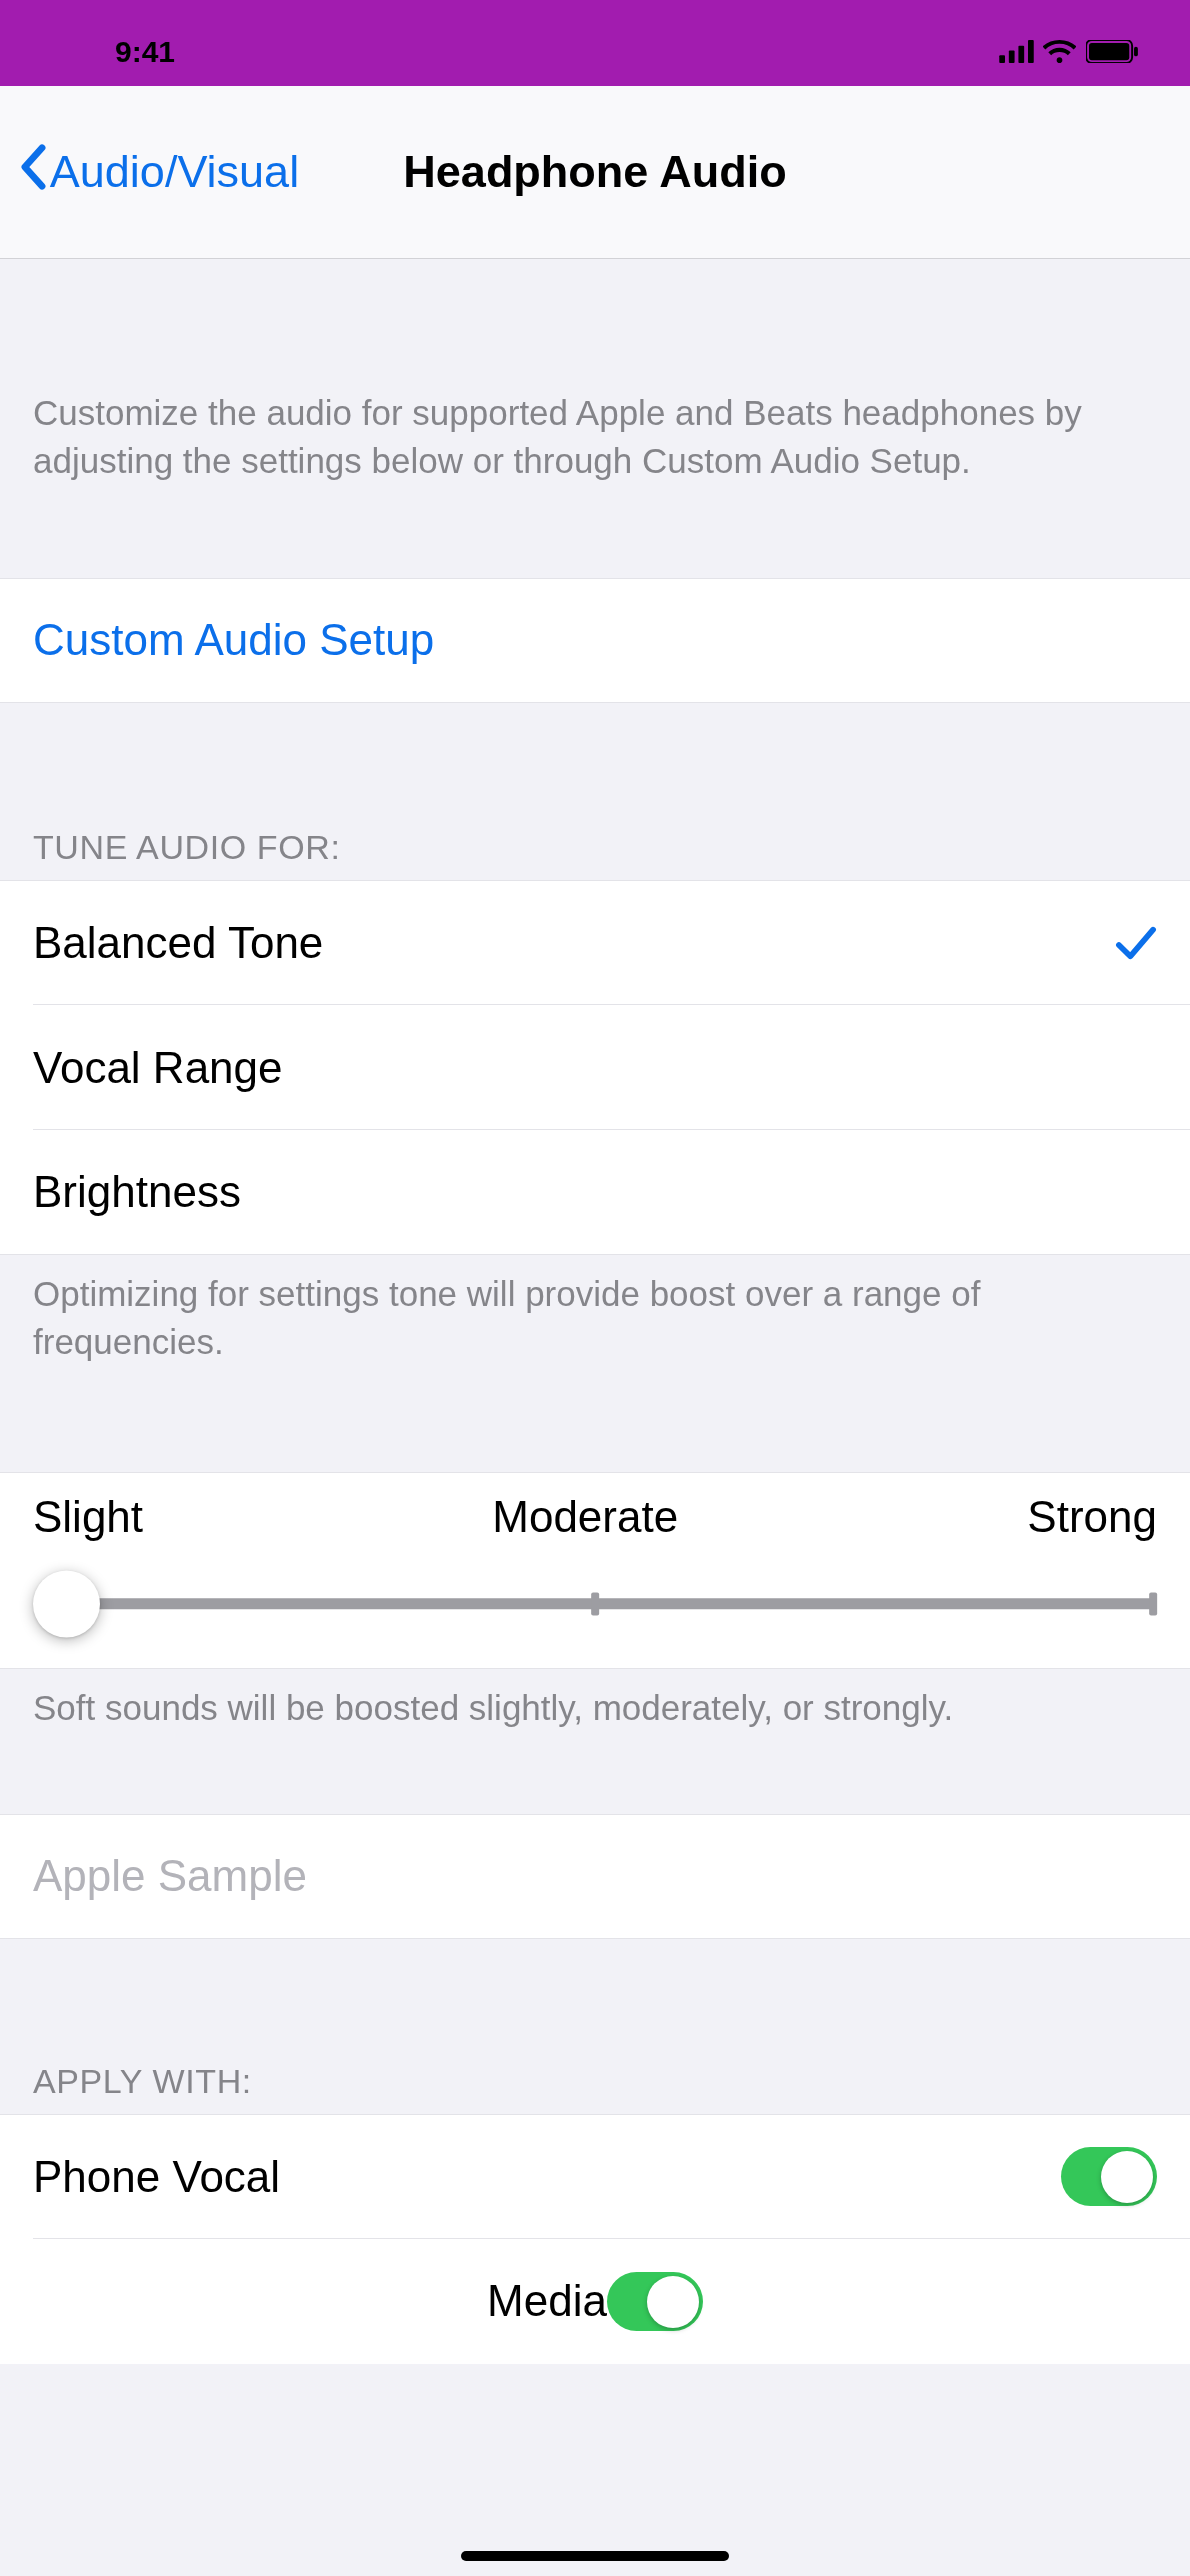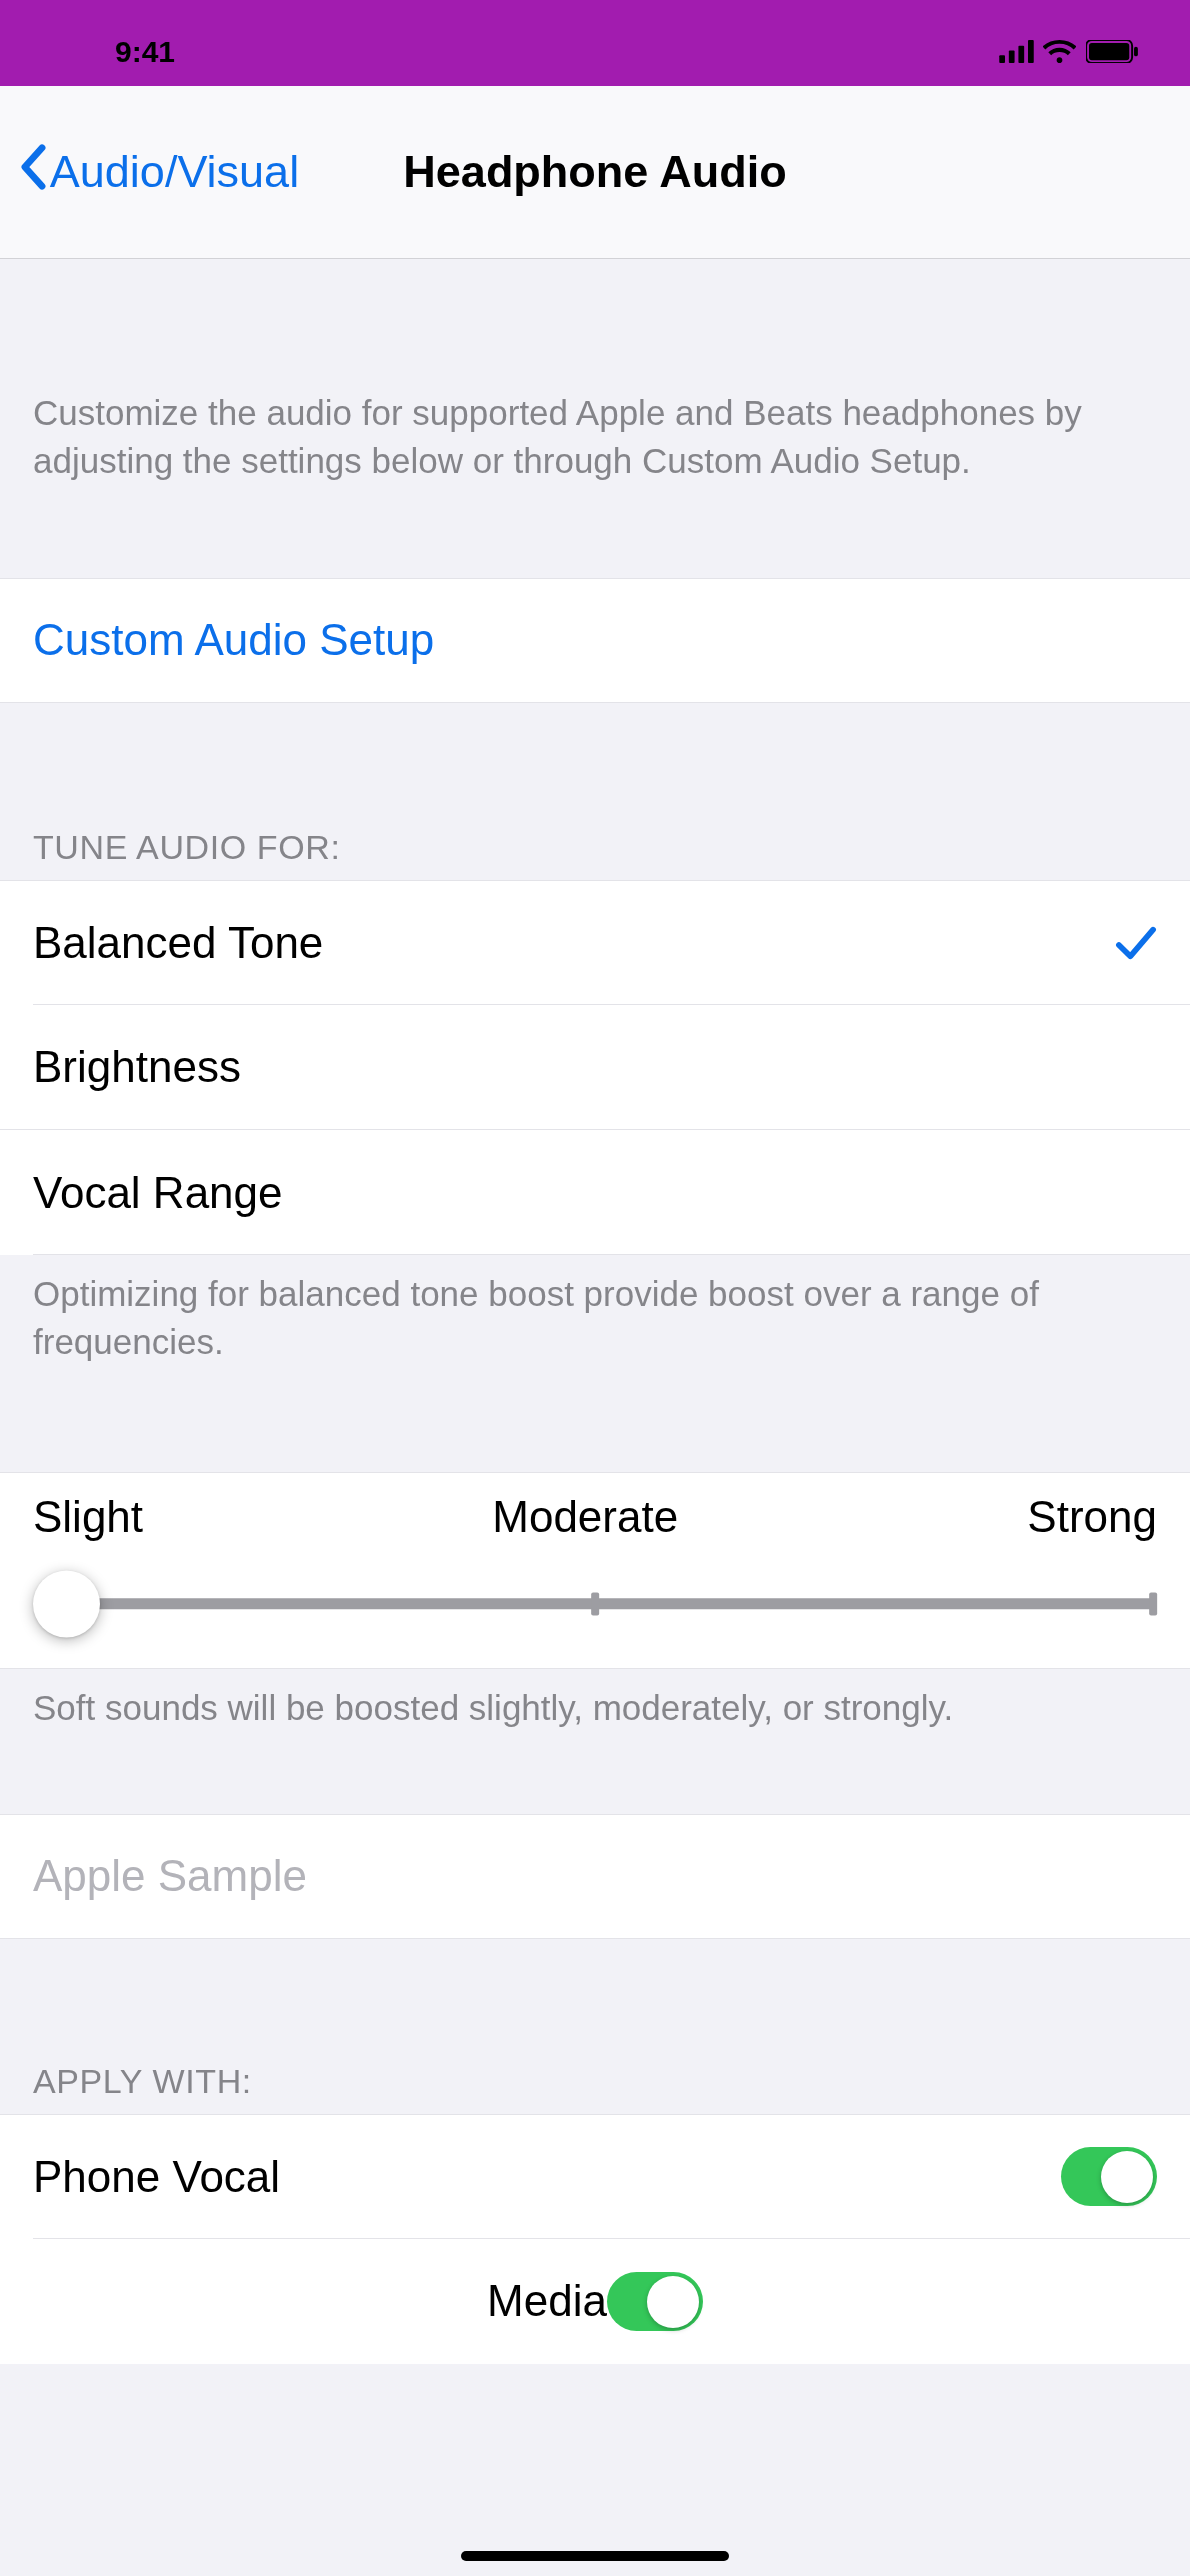--- a/index.html
+++ b/index.html
@@ -238,27 +238,27 @@
   <div class="header-text">TUNE AUDIO FOR:</div>
   <div class="group">
     <div class="cell partial-sep" style="border-top:1px solid #e3e3e8;">
       <span class="cell-label">Balanced Tone</span>
       <span class="checkmark">
         <svg width="42" height="38" viewBox="0 0 44 40">
             <path d="M4 22 L16 34 L40 6" stroke="#0b6fea" stroke-width="6" fill="none" stroke-linecap="round" stroke-linejoin="round"></path>
           </svg>
       </span>
     </div>
+    <div class="cell partial-sep">
+      <span class="cell-label">Vocal Range</span>
+    </div>
     <div class="cell">
       <span class="cell-label">Brightness</span>
     </div>
-    <div class="cell partial-sep">
-      <span class="cell-label">Vocal Range</span>
-    </div>
-    <div class="footer-text">Optimizing for balanced tone boost provide boost over a range of frequencies.</div>
+    <div class="footer-text">Optimizing for settings tone will provide boost over a range of frequencies.</div>
   </div>
 
   <div class="section-gap" style="height:107px;"></div>
   <div class="group">
     <div class="slider-cell" style="border-top:1px solid #e3e3e8; border-bottom:1px solid #e3e3e8;">
       <div class="slider-labels">
         <span>Slight</span>
         <span>Moderate</span>
         <span>Strong</span>
       </div>

